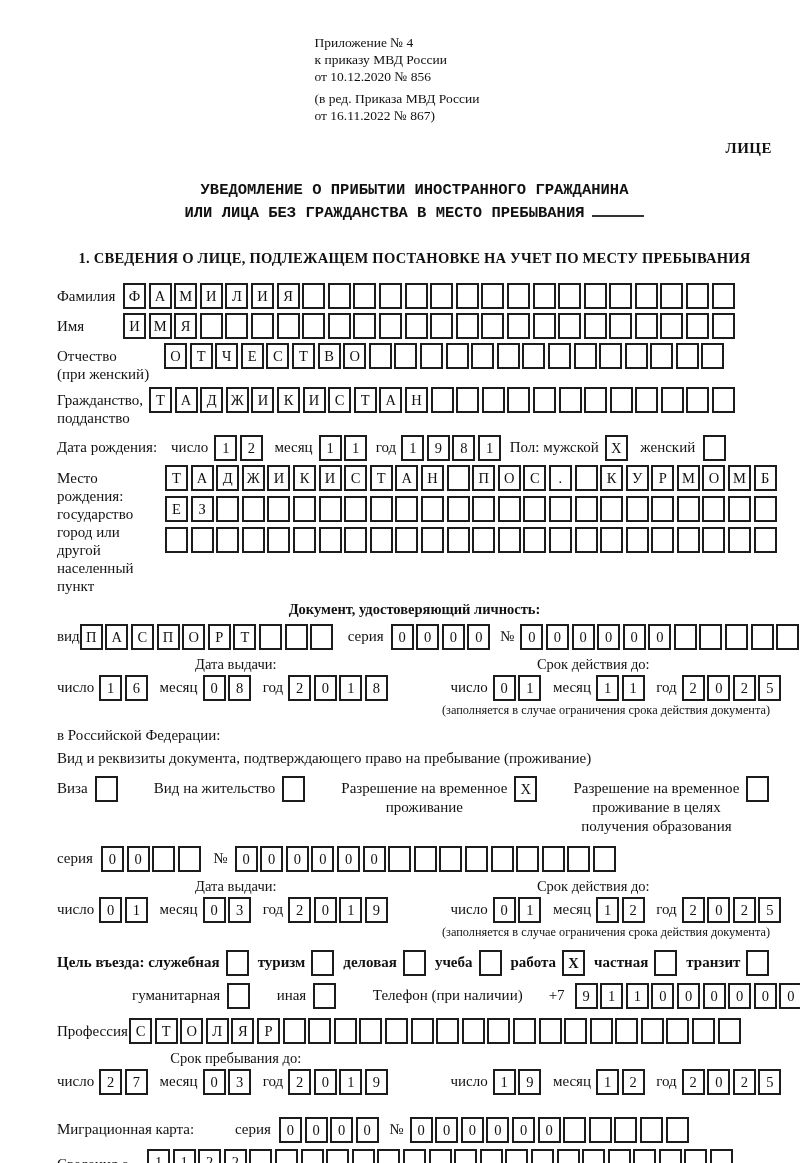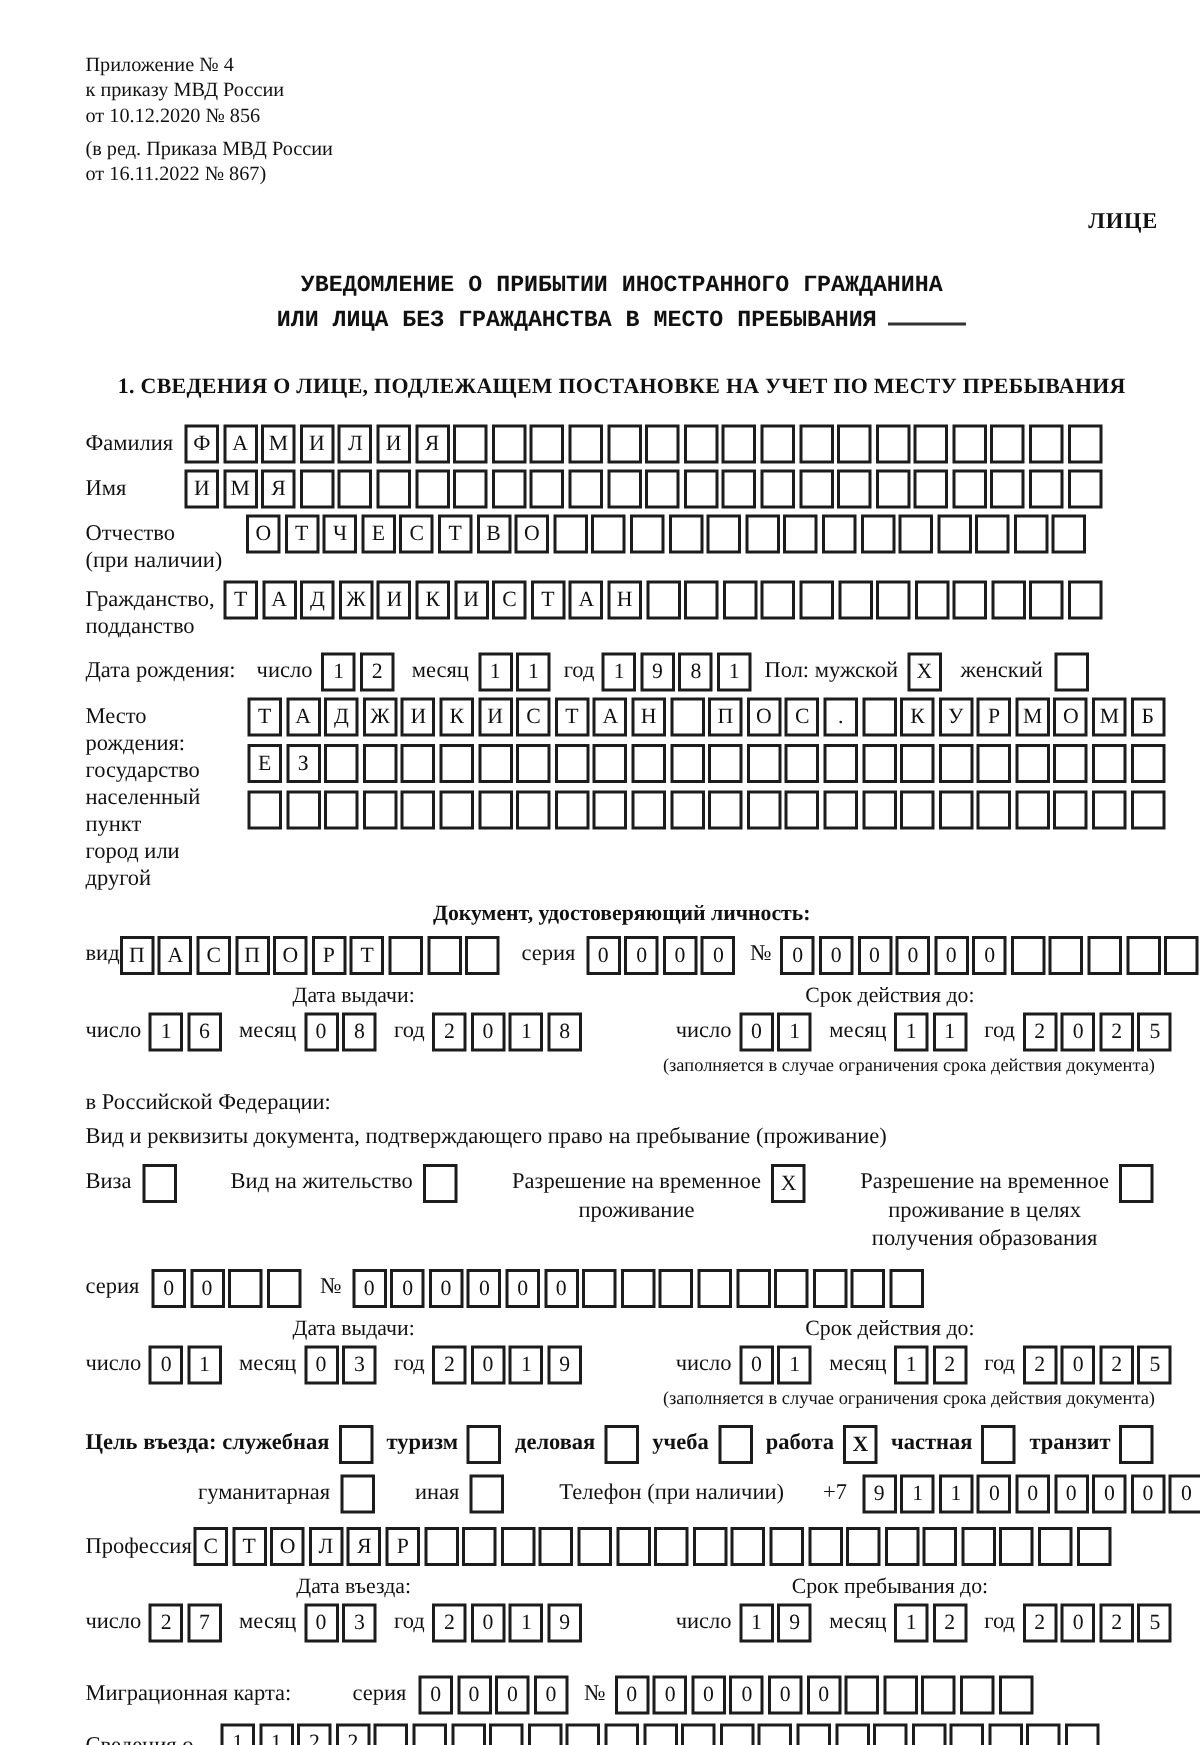--- a/index.html
+++ b/index.html
@@ -5,21 +5,21 @@
   html,body{margin:0;padding:0;background:#ffffff;}
   body{
     width:800px;min-height:1163px;
     font-family:"Liberation Serif","DejaVu Serif",serif;
     color:#111;font-size:15px;
     box-sizing:border-box;
   }
   .page{width:800px;min-height:1163px;box-sizing:border-box;padding:34px 28px 20px 57px;}
 
   
-  .hdr-wrap{display:flex;justify-content:flex-start;}
+  .hdr-wrap{display:flex;justify-content:center;}
   .hdr-block{width:200px;font-size:13.5px;line-height:17px;text-align:left;}
   .hdr-block .sub{margin-top:5px;}
   .forma{margin-top:16px;text-align:right;font-weight:bold;font-size:15px;letter-spacing:.5px;}
 
   .title{margin-top:22px;text-align:center;font-weight:bold;font-size:15.5px;line-height:22px;font-family:Liberation Mono, monospace;}
   .title .uline{display:inline-block;width:52px;border-bottom:2px solid #333;height:14px;margin-left:8px;}
   .sec-heading{margin-top:26px;font-weight:bold;font-size:14.6px;text-align:center;letter-spacing:.2px;}
 
   
   .frm{margin-top:16px;}
@@ -136,21 +136,21 @@
           <span class="cell"></span>
           <span class="cell"></span>
           <span class="cell"></span>
           <span class="cell"></span>
         </div>
     </div>
 
     <div class="row">
       <div class="lblcol" style="width:107px">
         <div>Отчество</div>
-        <div>(при наличии)</div>
+        <div>(при женский)</div>
       </div>
       <div class="cells">
           <span class="cell">О</span>
           <span class="cell">Т</span>
           <span class="cell">Ч</span>
           <span class="cell">Е</span>
           <span class="cell">С</span>
           <span class="cell">Т</span>
           <span class="cell">В</span>
           <span class="cell">О</span>
@@ -229,22 +229,22 @@
       <span class="lbl" style="margin-right:8px">женский</span>
       <span class="cells">
           <span class="cell"></span>
         </span>
     </div>
 
     <div class="row" style="margin-top:4px">
       <div class="lblcol" style="width:108px">
         <div>Место рождения:</div>
         <div>государство</div>
+        <div>город или другой</div>
         <div>населенный пункт</div>
-        <div>город или другой</div>
       </div>
       <div class="stack">
         <div class="cells">
             <span class="cell">Т</span>
             <span class="cell">А</span>
             <span class="cell">Д</span>
             <span class="cell">Ж</span>
             <span class="cell">И</span>
             <span class="cell">К</span>
             <span class="cell">И</span>
@@ -622,21 +622,20 @@
           <span class="cell"></span>
           <span class="cell"></span>
           <span class="cell"></span>
           <span class="cell"></span>
           <span class="cell"></span>
           <span class="cell"></span>
         </div>
     </div>
 
     <div class="dates-labels">
-      <span>Дата въезда:</span>
       <span>Срок пребывания до:</span>
     </div>
     <div class="dates-line">
       <div class="half">
         <div class="dgroup">
           <span class="lbl">число</span>
           <span class="cells">
               <span class="cell">2</span>
               <span class="cell">7</span>
             </span>

